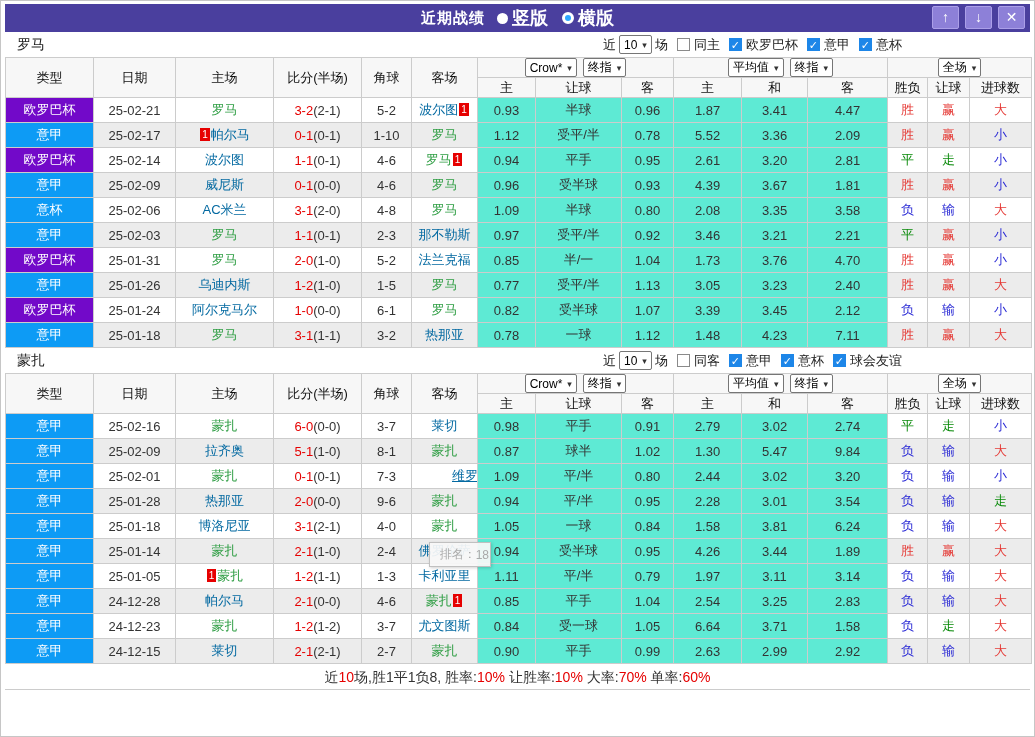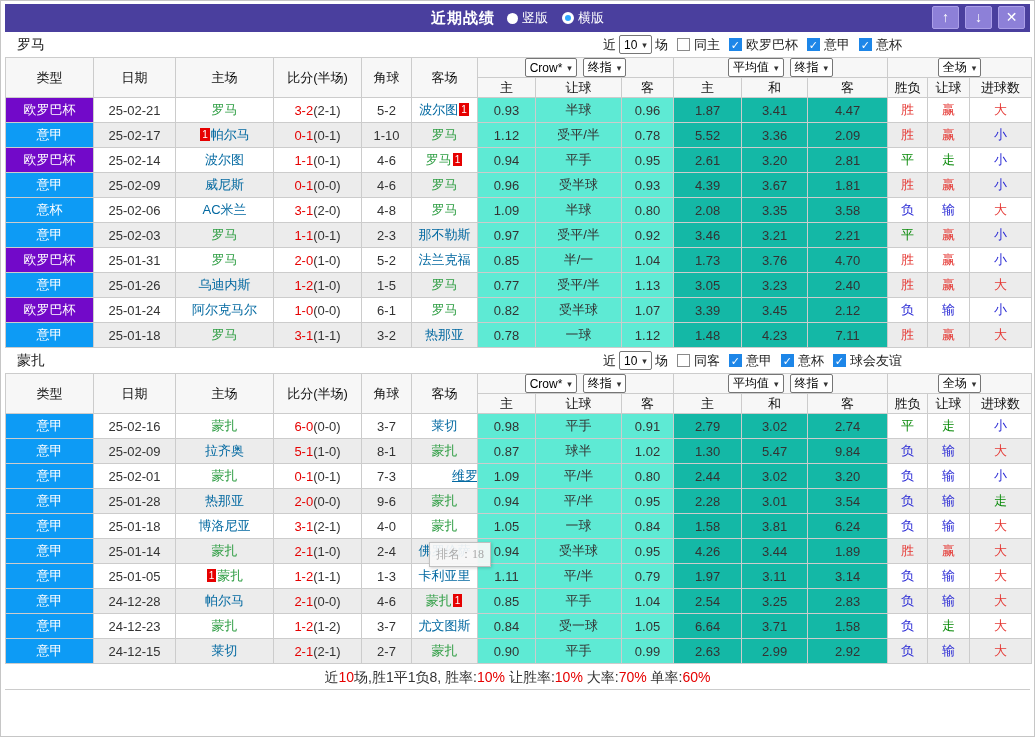--- a/index.html
+++ b/index.html
@@ -27,21 +27,21 @@
     align-items: center;
     position: relative;
   }
   .title-center {
     margin: 0 auto;
     display: flex;
     align-items: center;
     gap: 12px;
   }
   .page-title { font-size: 15px; font-weight: bold; letter-spacing: 1px; }
-  .radio-group { display: flex; align-items: center; gap: 14px; font-size: 13px; }
+  .radio-group { display: flex; align-items: center; gap: 14px; font-size: 18px; font-weight: bold; }
   .radio-opt { display: flex; align-items: center; gap: 4px; cursor: default; }
   .radio-dot {
     width: 11px; height: 11px; border-radius: 50%; background: #fff; display: inline-block;
   }
   .radio-ring {
     width: 12px; height: 12px; border-radius: 50%; background: #2ea8ff;
     border: 3px solid #fff; display: inline-block;
   }
   .win-buttons { position: absolute; right: 5px; top: 2px; display: flex; gap: 6px; }
   .win-btn {
@@ -106,21 +106,21 @@
   thead th {
     height: 20px;
     background: #f7f7f7;
     font-weight: normal;
     color: #111;
   }
   .sel-pair { display: inline-flex; gap: 6px; align-items: flex-start; }
   tbody td { height: 25px; color: #333; }
   .r-even td { background: #ececec; }
   td.odds { background: #5eead4; }
-  td.avg  { background: #14b8a6; }
+  td.avg  { background: #5eead4; }
   td.lg-purple { background: #7209c9; color: #fff; }
   td.lg-blue   { background: #0d9bf5; color: #fff; }
   .ft { color: #e60000; }
   .ht { color: #333; }
   .team { color: #0369a1; }
   .team.focus { color: #2f9e44; }
   .team.u { text-decoration: underline; margin-left: 40px; }
   .redcard {
     display: inline-block;
     background: #e60000;
@@ -149,26 +149,25 @@
     position: absolute;
     left: 428px;
     top: 541px;
     min-width: 62px;
     height: 25px;
     background: rgba(248,248,248,0.93);
     border: 1px solid #c0c0c0;
     box-shadow: 1px 1px 3px rgba(0,0,0,0.18);
     display: flex;
     align-items: center;
-    justify-content: center;
+    justify-content: flex-end;
     font-size: 12px;
     color: #a9a9a9;
     padding: 0 1px;
     z-index: 5;
-    font-family: Liberation Serif, serif;
   }
 </style>
 </head>
 <body>
 
 <div class="widget">
 
   <div class="titlebar">
     <div class="title-center">
       <span class="page-title">近期战绩</span>

